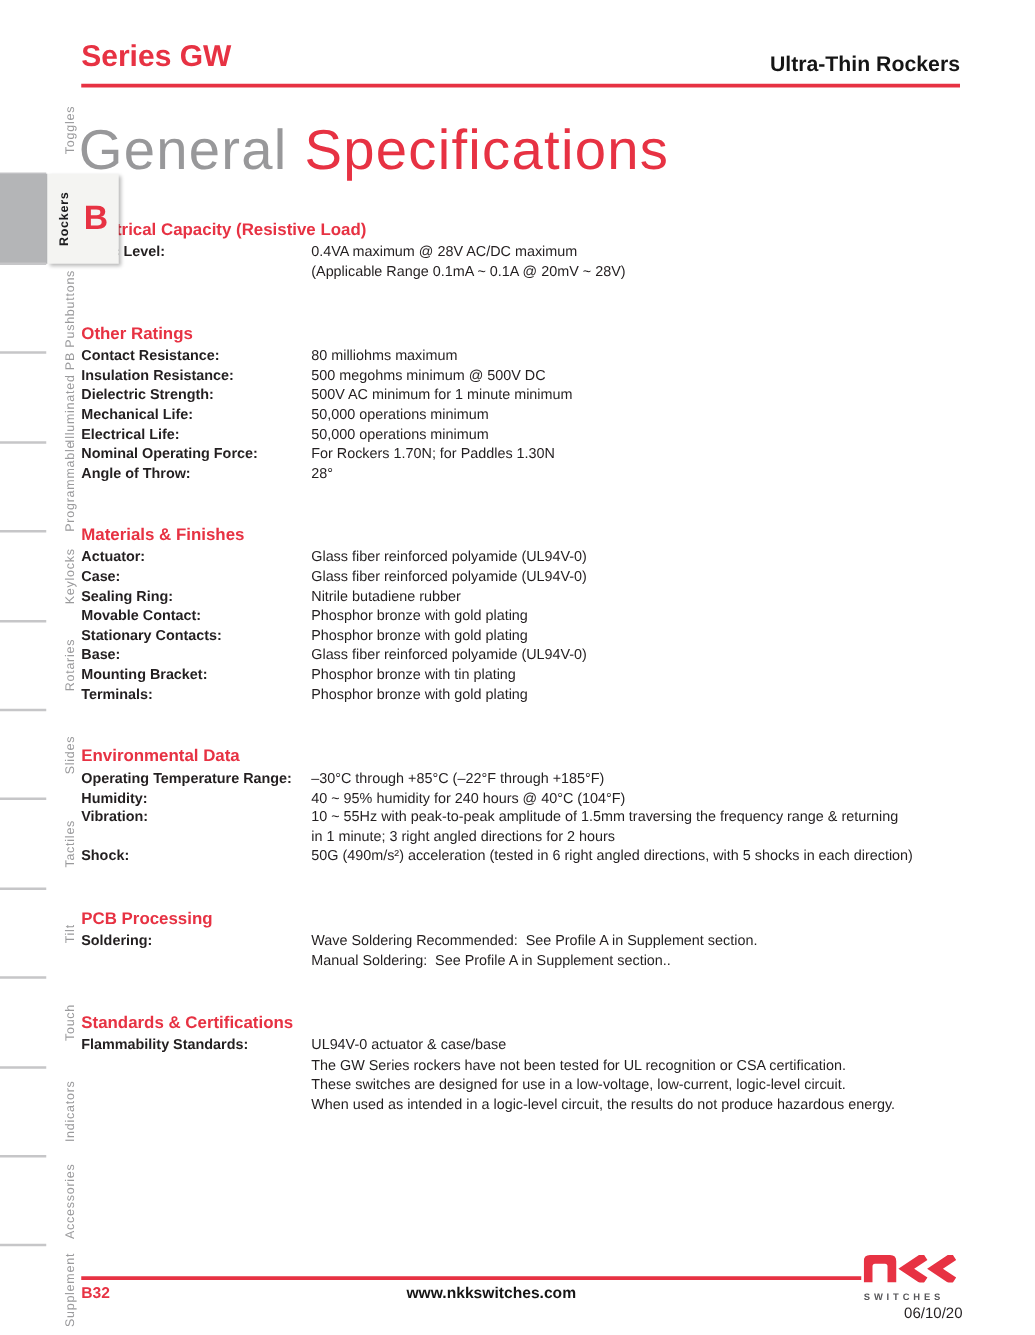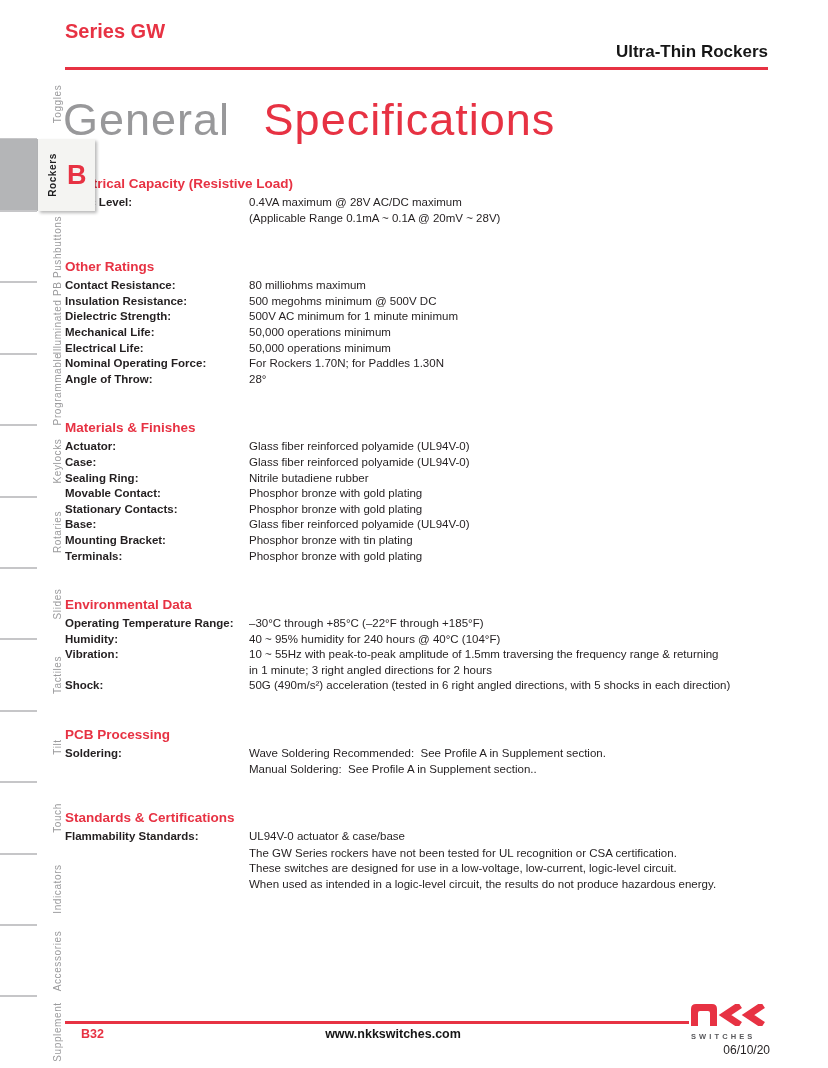--- a/index.html
+++ b/index.html
@@ -21,38 +21,38 @@
     white-space:nowrap;font-size:10px;letter-spacing:0.6px;color:#9a9a9c;
   }
   .tab.active .strip{position:absolute;left:0;top:0;bottom:0;width:38px;background:#b4b5b7;}
   .tab.active .panel{position:absolute;left:38px;top:0;bottom:0;width:57px;background:#f4f4f2;box-shadow:2px 2px 3px rgba(0,0,0,.28);}
   .tab.active .vlabel{left:52px;color:#1d1d1f;font-weight:bold;z-index:1;}
   .tab.active .letter{
     position:absolute;left:67px;top:50%;transform:translateY(-50%);
     color:var(--red);font-size:27px;font-weight:bold;z-index:1;
   }
   
-  .series{position:absolute;left:65px;top:20px;font-size:20px;font-weight:bold;color:var(--red);}
+  .series{position:absolute;left:65px;top:32px;font-size:24px;font-weight:bold;color:var(--red);}
   .product{position:absolute;right:60px;top:42px;font-size:17px;font-weight:bold;color:#161616;}
   .header-rule{position:absolute;left:65px;top:67px;width:703px;height:3px;background:var(--red);}
   
   .page-title{position:absolute;left:63px;top:94px;font-size:45px;font-weight:normal;letter-spacing:1px;margin:0;}
   .t-gray{color:var(--title-gray);}
-  .t-red{color:var(--red);margin-left:20px;}
+  .t-red{color:var(--red);}
   
   .content{position:absolute;left:65px;top:176px;width:705px;z-index:2;}
   .section{margin-bottom:33px;}
   .sec-heading{font-size:13.5px;font-weight:bold;color:var(--red);margin:0 0 4px 0;}
   .row{display:flex;font-size:11.5px;line-height:15.6px;}
   .row-label{width:172px;min-width:172px;font-weight:bold;padding-right:12px;white-space:pre;}
   .row-value{white-space:pre;}
   .note{margin-top:1px;margin-left:184px;font-size:11.5px;line-height:15.6px;white-space:pre;}
   
   .footer-rule{position:absolute;left:65px;top:1021px;width:624px;height:3px;background:var(--red);}
-  .page-num{position:absolute;left:65px;top:1027px;font-size:12.5px;font-weight:bold;color:var(--red);margin-left:16px;}
+  .page-num{position:absolute;left:65px;top:1027px;font-size:12.5px;font-weight:bold;color:var(--red);}
   .website{position:absolute;left:65px;top:1027px;width:624px;text-align:center;font-size:12.5px;font-weight:bold;color:#161616;padding-left:16px;}
   .logo{position:absolute;left:691px;top:1004px;width:78px;}
   .logo-sub{font-size:7.5px;font-weight:bold;letter-spacing:3.1px;color:#57575a;margin-top:2px;white-space:nowrap;}
   .date{position:absolute;right:58px;top:1043px;font-size:12px;color:var(--ink);}
 </style>
 </head>
 <body>
 
 <div class="page">
 

